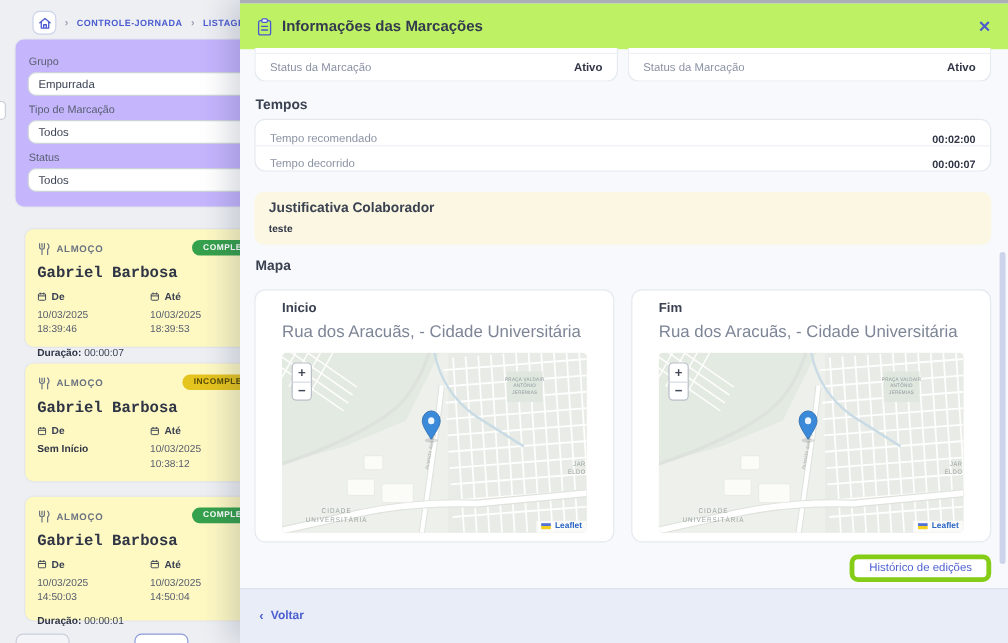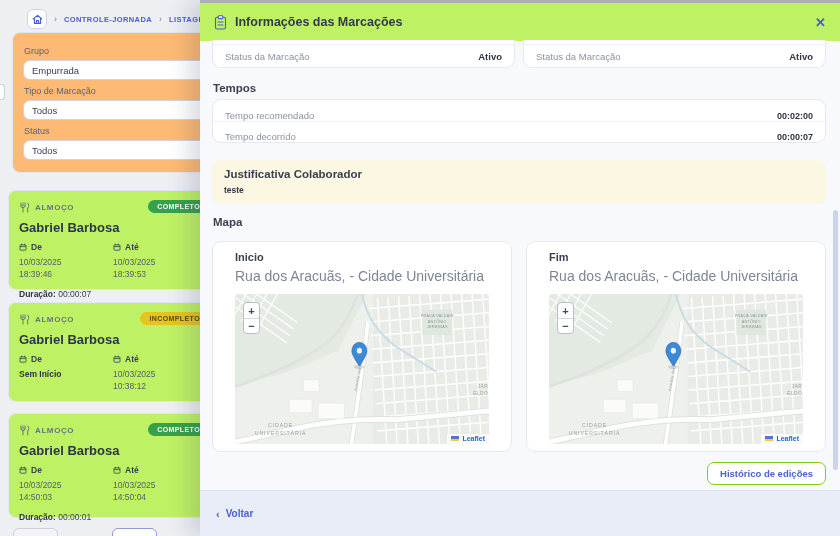--- a/index.html
+++ b/index.html
@@ -10,36 +10,36 @@
   
   .breadcrumb { position:absolute; top:9px; left:27px; display:flex; align-items:center; gap:7px; }
   .home-box { width:20px; height:20px; border:1px solid #ccd2ea; border-radius:6px; background:#fff;
               display:flex; align-items:center; justify-content:center; }
   .crumb { font-size:7.5px; font-weight:700; letter-spacing:.4px; color:#4a5bd0; }
   .crumb-sep { font-size:9px; color:#9aa1b5; font-weight:700; }
 
   .side-handle { position:absolute; left:0; top:84px; width:5px; height:16px; background:#fff;
                  border:1px solid #c9ced8; border-left:none; border-radius:0 4px 4px 0; }
 
-  .filter-card { position:absolute; top:32px; left:12px; width:210px; height:141px; background:#fdba74;
+  .filter-card { position:absolute; top:32px; left:12px; width:210px; height:141px; background:#c4b5fd;
                  border:1px solid #e3e6ec; border-radius:8px; padding:10px; }
   .filter-label { font-size:9px; color:#5a6172; margin:3px 0 4px 1px; }
   .filter-select { height:20px; border:1px solid #ced3dc; border-radius:7px; background:#fff;
                    display:flex; align-items:center; padding:0 8px; font-size:9.5px; color:#3a4152;
                    margin-bottom:6px; width:196px; }
 
-  .mcard { position:absolute; left:8px; width:210px; background:#bef264; border:1px solid #e3e6ec;
+  .mcard { position:absolute; left:20px; width:210px; background:#fef9c3; border:1px solid #e3e6ec;
            border-radius:8px; padding:9px 10px; }
   .mcard-top { display:flex; align-items:center; gap:5px; position:relative; height:14px; }
   .mcard-type { font-size:8px; font-weight:700; letter-spacing:.6px; color:#6b7280; }
   .badge { position:absolute; right:-2px; top:0; font-size:7px; font-weight:800; letter-spacing:.4px;
            padding:3px 9px; border-radius:9px; white-space:nowrap; }
   .badge-green { background:#36a14c; color:#fff; }
   .badge-yellow { background:#e5c41f; color:#574a05; }
-  .mcard-name { font-size:13px; font-weight:800; color:#2f3545; margin:6px 0 7px; }
+  .mcard-name { font-size:13px; font-weight:800; color:#2f3545; margin:6px 0 7px;font-family:Liberation Mono, monospace; }
   .mcard-cols { display:flex; }
   .mcard-col { width:50%; }
   .dt-label { display:flex; align-items:center; gap:4px; font-size:8.5px; font-weight:700; color:#3a4152; margin-bottom:4px; }
   .dt-val { font-size:8.5px; color:#565d6d; line-height:1.45; }
   .dt-strong { font-weight:700; color:#2f3545; }
   .duracao { margin-top:8px; font-size:8.5px; color:#3a4152; }
   .duracao b { font-weight:800; color:#2f3545; }
 
   .partial-btn { position:absolute; top:528px; height:14px; border-radius:6px; background:#fff; }
   .pb-left { left:13px; width:45px; border:1px solid #c9cfdb; background:#f2f4f7; }
@@ -87,22 +87,22 @@
              border-radius:4px; overflow:hidden; z-index:3; }
   .zoomctl .zbtn { height:15px; display:flex; align-items:center; justify-content:center;
                    font-size:11px; font-weight:700; color:#434a57; cursor:pointer; }
   .zoomctl .zbtn + .zbtn { border-top:1px solid #d6dae0; }
   .leaflet-attr { position:absolute; right:0; bottom:0; background:rgba(255,255,255,.75); padding:1px 4px 2px;
                   display:flex; align-items:center; gap:3px; z-index:3; }
   .flag { width:8px; height:5px; background:linear-gradient(#5272d6 0 50%, #f5d01f 50% 100%); display:inline-block; }
   .leaflet-text { font-size:7px; color:#2c66c3; font-weight:600; }
 
   .historico-btn { position:absolute; top:462px; right:14px; height:23px; padding:0 12px;
-                   background:#fff; border:1px solid #84cc16; border-radius:7px; color:#4c5ed0;
-                   font-size:9.5px; font-weight:700; display:flex; align-items:center; cursor:pointer; }
+                   background:#fff; border:4px solid #84cc16; border-radius:7px; color:#4c5ed0;
+                   font-size:9.5px; font-weight:400; display:flex; align-items:center; cursor:pointer; }
 
   .modal-footer { position:absolute; top:490px; left:0; width:100%; height:46px; background:#e9edf8;
                   border-top:1px solid #dde2f0; display:flex; align-items:center; padding:0 16px; }
   .voltar { display:flex; align-items:center; gap:6px; color:#4c5ed0; font-size:10px; font-weight:600; cursor:pointer; }
   .voltar .chev { font-size:11px; }
 
   .scrollbar { position:absolute; right:2px; top:210px; width:5px; height:260px;
                background:#ccd4ec; border-radius:3px; }
 </style>
 </head>

